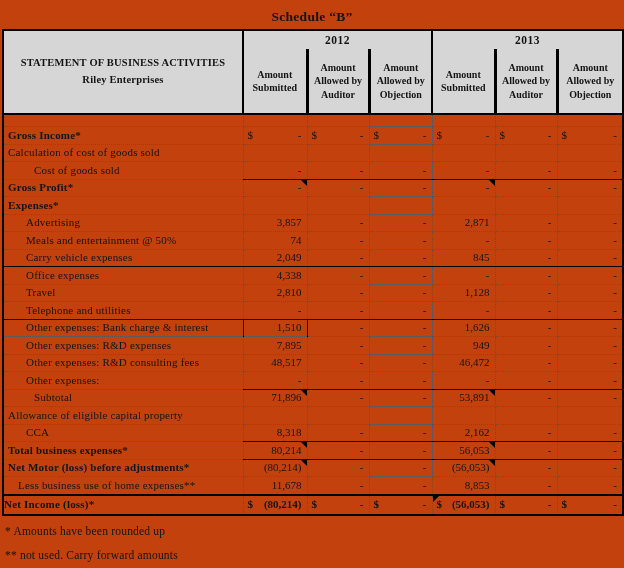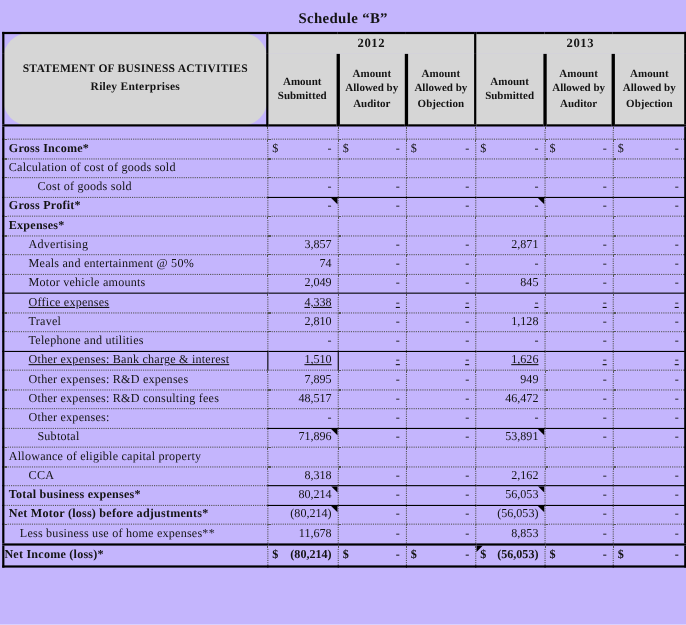--- a/index.html
+++ b/index.html
@@ -1,40 +1,40 @@
 <!DOCTYPE html>
 <html style="--header-bg: #d6d6d6; --ink: #141414;"><head>
 <meta charset="utf-8">
 <style>
   html,body{margin:0;padding:0;background:#fff;}
-  .page{position:relative;width:624px;height:568px;background:#c4b5fd;color:var(--ink,#141414);
+  .page{position:relative;width:624px;height:568px;background:#c2410c;color:var(--ink,#141414);
         font-family:"Liberation Serif","DejaVu Serif",serif;overflow:hidden;}
   .title{text-align:center;font-weight:bold;font-size:13.5px;padding-top:9px;height:29px;
          box-sizing:border-box;letter-spacing:.3px;}
   table.sched{border-collapse:collapse;table-layout:fixed;width:620px;margin-left:2px;
               border:2.5px solid #000;}
   thead th{background:var(--header-bg,#d6d6d6);font-weight:bold;color:var(--ink,#141414);
            text-align:center;vertical-align:middle;padding:0 2px;}
   th.corner{font-size:10.5px;line-height:1.6;border-right:2.5px solid #000;
-            border-bottom:2.5px solid #000;letter-spacing:.2px;border-radius:23px;}
+            border-bottom:2.5px solid #000;letter-spacing:.2px;}
   th.year{height:18px;font-size:11.5px;letter-spacing:.5px;}
   th.sub{height:64px;font-size:10px;line-height:1.35;border-bottom:2.5px solid #000;}
   th.bar{border-left:3px solid #000;}
   th.g{border-left:2.5px solid #000;}
   tbody td{border-right:1px dotted #555;border-bottom:1px dotted #555;
            height:14.5px;padding:1px 5px 1px 4px;font-size:11px;line-height:13px;
            vertical-align:middle;overflow:hidden;white-space:nowrap;}
   tbody td:last-child{border-right:none;}
   td.label{text-align:left;letter-spacing:.2px;}
   td.val{text-align:right;}
   .b{font-weight:bold;}
   .cur{float:left;}
   tr.blank td{height:9px;}
   tr.tv td.val{border-top:1.5px solid #000;}
-  tr.tf td{border-top:1.5px solid #000;text-decoration:underline;}
+  tr.tf td{border-top:1.5px solid #000;}
   td.box{border-left:1.5px solid #000;border-right:1.5px solid #000;}
   tr.final td{border-top:2px solid #000;height:16px;font-weight:bold;}
   td.tri{position:relative;}
   td.tri::after{content:'';position:absolute;top:0;right:0;width:0;height:0;
                 border-top:6px solid #000;border-left:6px solid transparent;}
   td.tril{position:relative;}
   td.tril::before{content:'';position:absolute;top:0;left:0;width:0;height:0;
                   border-top:6px solid #000;border-right:6px solid transparent;}
   .foot{font-size:11.5px;margin:7px 0 0 5px;line-height:17px;letter-spacing:.2px;}
 </style>
@@ -139,21 +139,21 @@
         <tr>
           <td class="label" style="padding-left: 22px;">Meals and entertainment @ 50%</td>
           <td class="val">74</td>
           <td class="val">-</td>
           <td class="val">-</td>
           <td class="val">-</td>
           <td class="val">-</td>
           <td class="val">-</td>
         </tr>
         <tr>
-          <td class="label" style="padding-left: 22px;">Motor vehicle amounts</td>
+          <td class="label" style="padding-left: 22px;">Carry vehicle expenses</td>
           <td class="val">2,049</td>
           <td class="val">-</td>
           <td class="val">-</td>
           <td class="val">845</td>
           <td class="val">-</td>
           <td class="val">-</td>
         </tr>
         <tr class="tf">
           <td class="label" style="padding-left: 22px;">Office expenses</td>
           <td class="val">4,338</td>
@@ -276,13 +276,15 @@
           <td class="val b"><span class="cur">$</span><span>(80,214)</span></td>
           <td class="val b"><span class="cur">$</span><span>-</span></td>
           <td class="val b"><span class="cur">$</span><span>-</span></td>
           <td class="val b tril"><span class="cur">$</span><span>(56,053)</span></td>
           <td class="val b"><span class="cur">$</span><span>-</span></td>
           <td class="val b"><span class="cur">$</span><span>-</span></td>
         </tr>
       </tbody>
   </table>
 
+  <div class="foot">* Amounts have been rounded up</div>
+  <div class="foot">** not used. Carry forward amounts</div>
 </div>
 
 </body></html>

